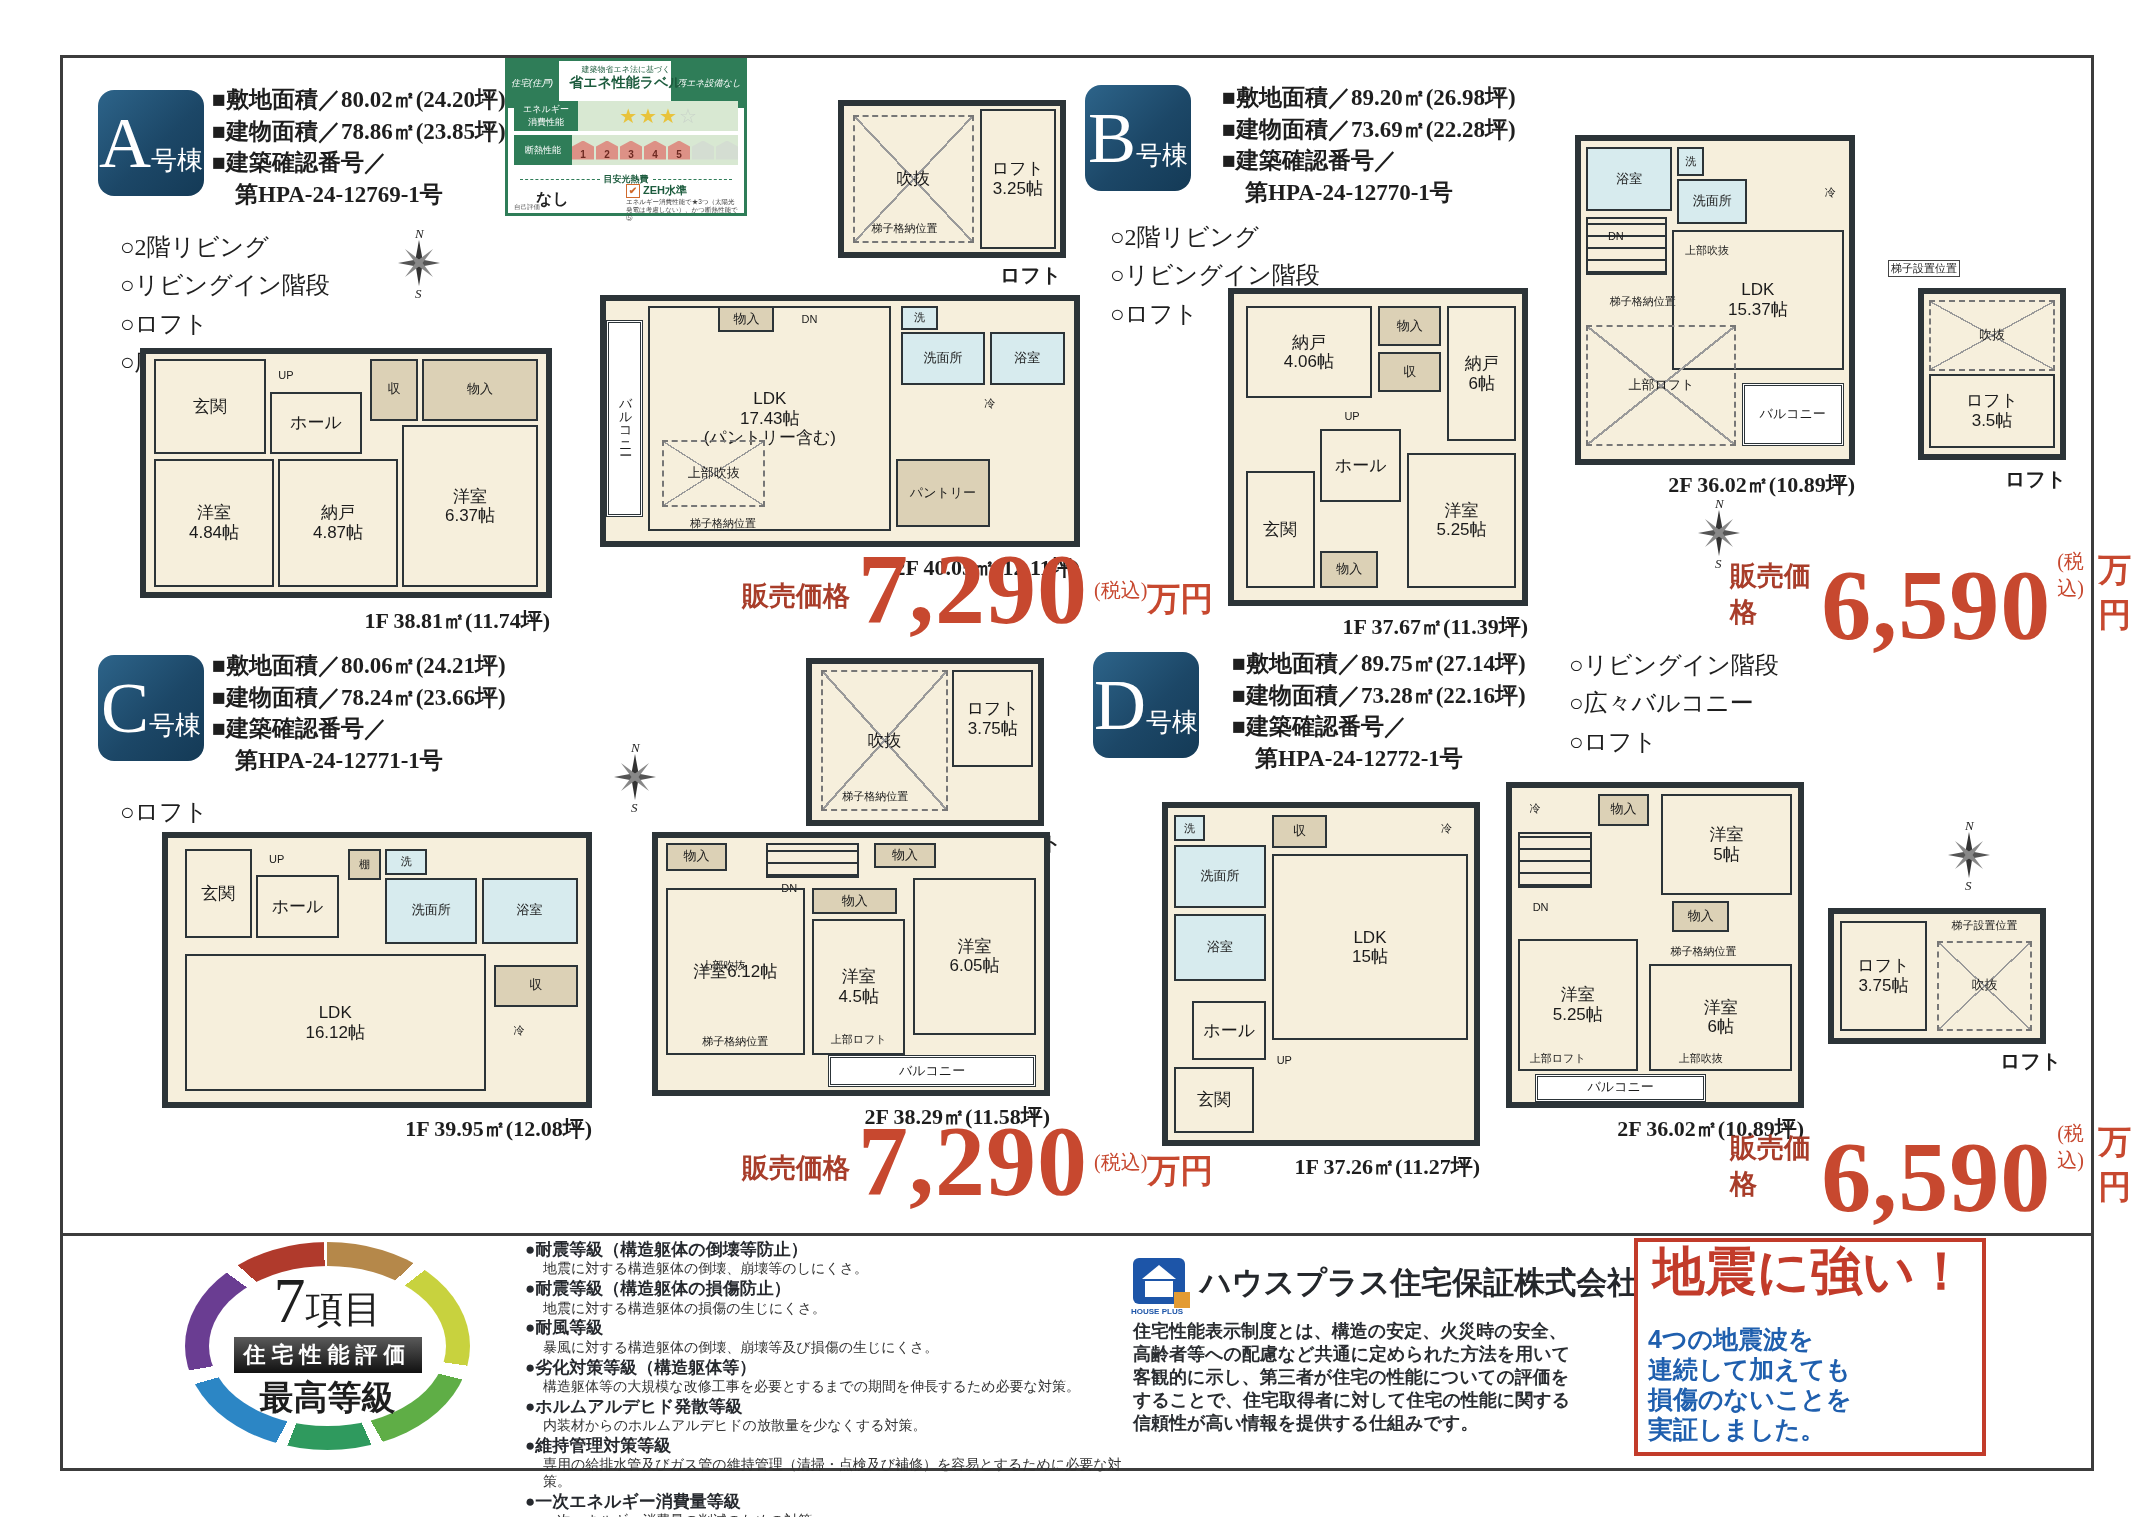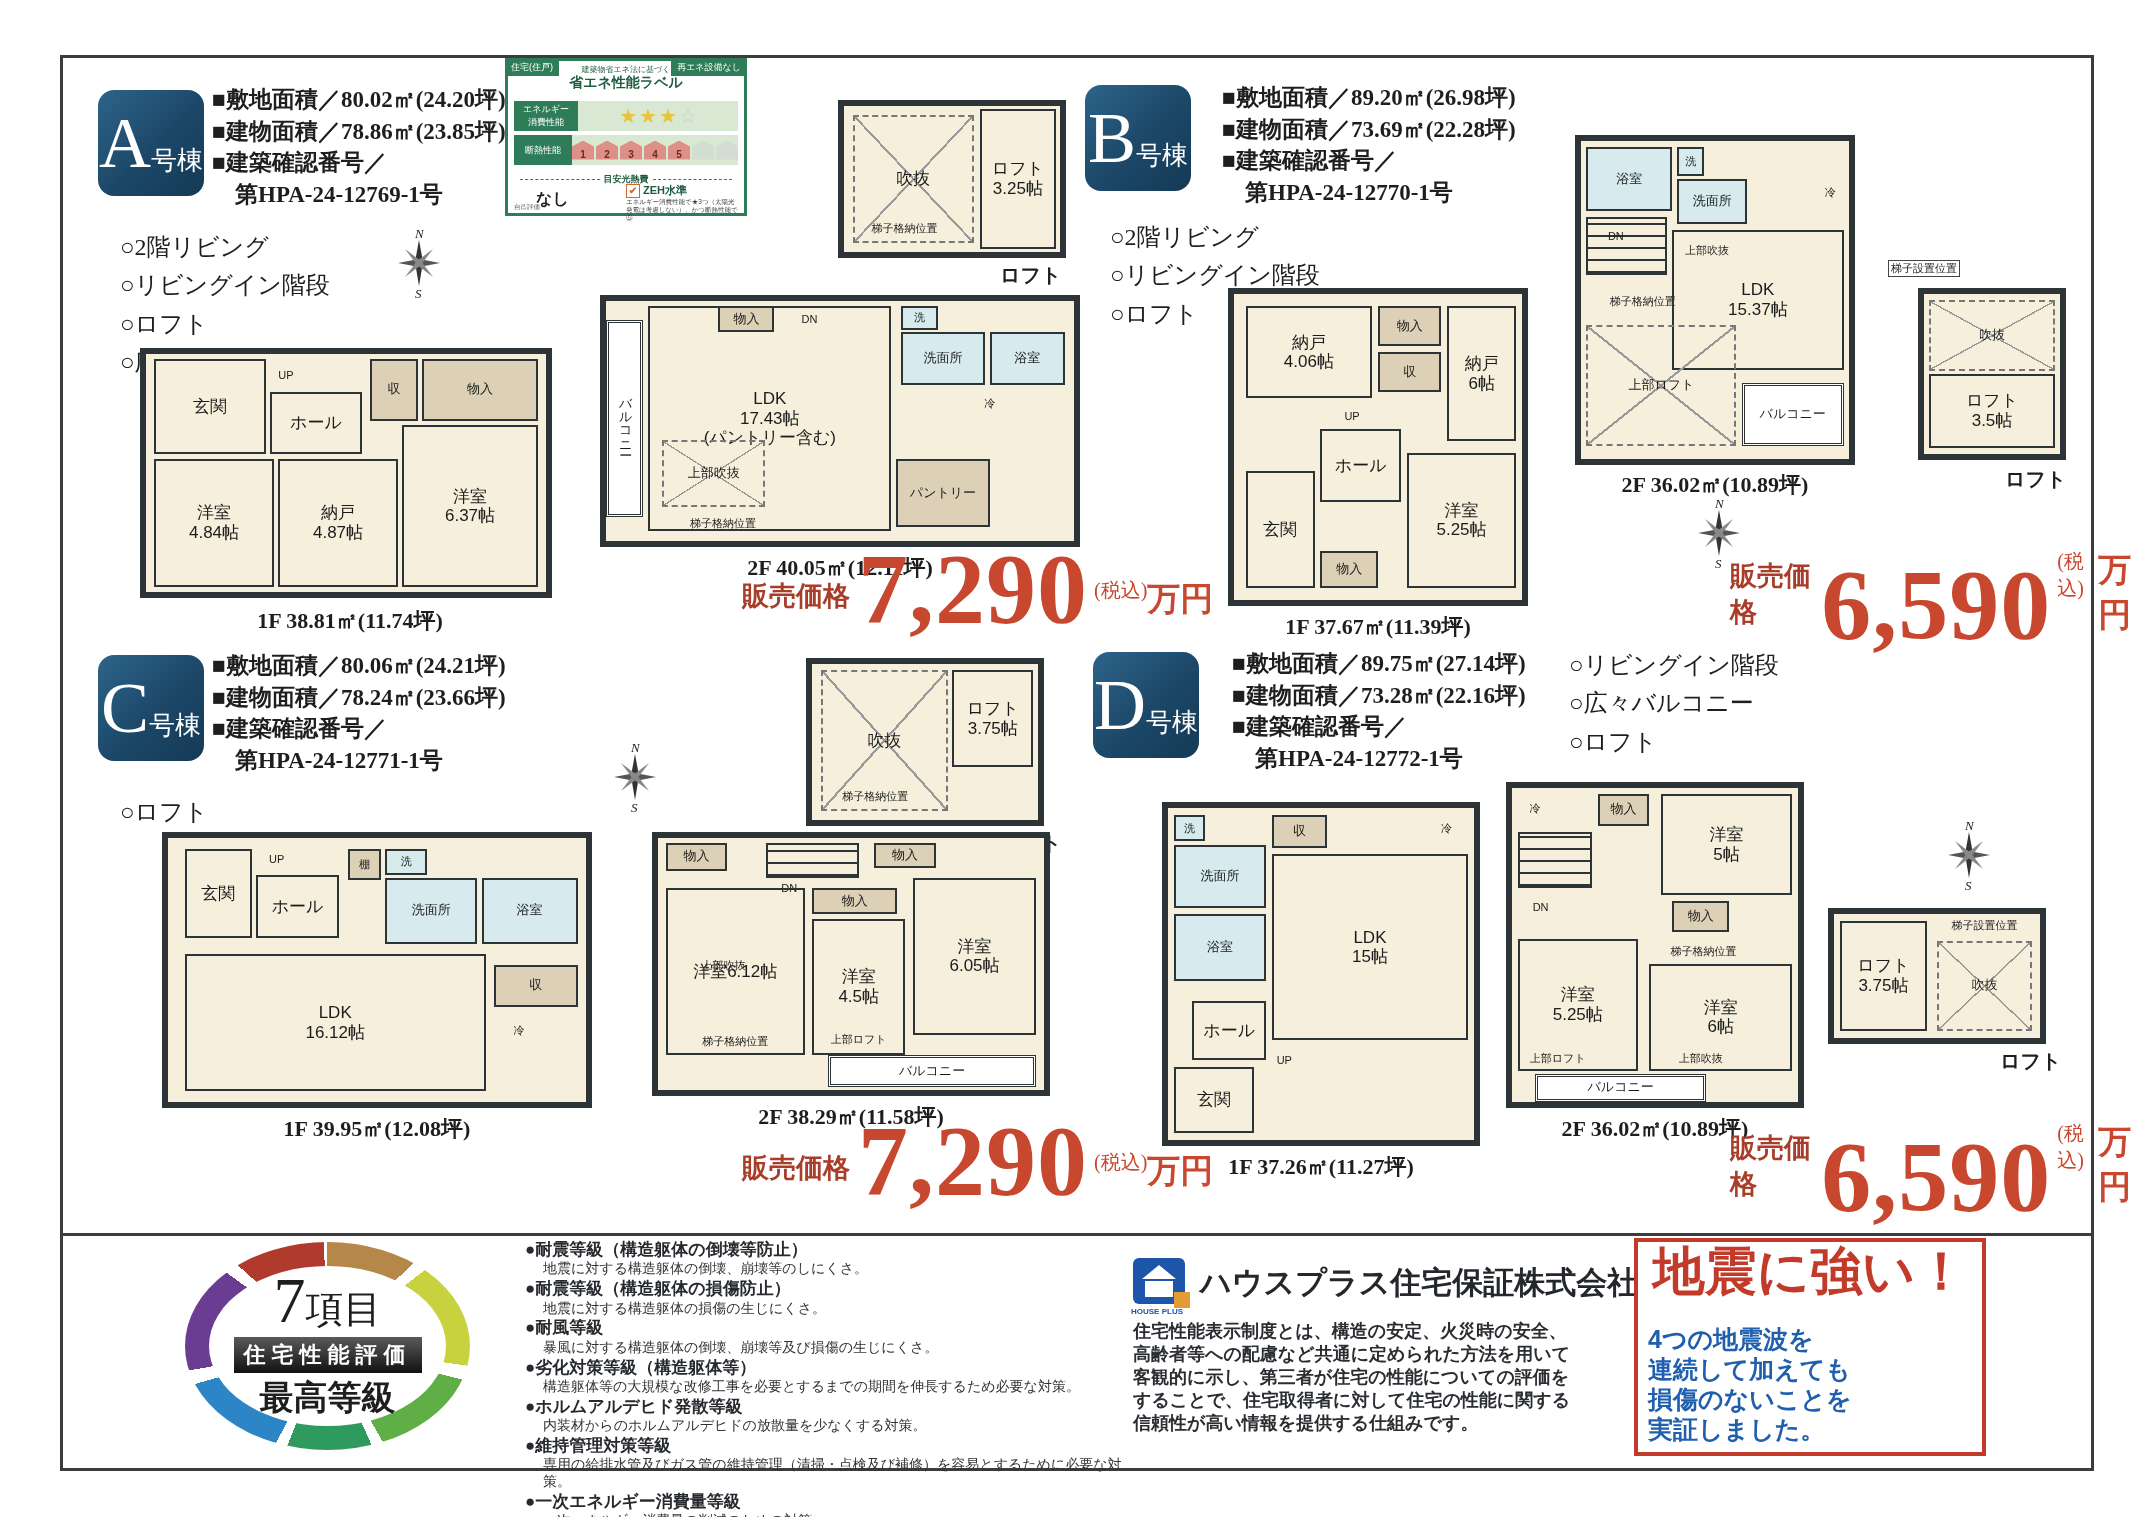--- a/index.html
+++ b/index.html
@@ -27,36 +27,36 @@
   .sm{font-size:13px;}
   .xs{font-size:11px;}
   .tan{background:#dcd1b6;}
   .blue{background:#d7ebee;}
   .dashed{border:2px dashed #777;background-image:
       linear-gradient(to top right,transparent 49.4%,#9a9a9a 49.4%,#9a9a9a 50.6%,transparent 50.6%),
       linear-gradient(to bottom right,transparent 49.4%,#9a9a9a 49.4%,#9a9a9a 50.6%,transparent 50.6%);}
   .stairs{background:repeating-linear-gradient(0deg,#2c3438 0 2px,#f6efdc 2px 12px);}
   .balc{background:#fff;border:3px double #2c3438;}
   .vert{writing-mode:vertical-rl;}
-  .cap{position:absolute;font-size:22px;font-weight:bold;text-align:center;}
+  .cap{position:absolute;font-size:22px;font-weight:bold;text-align:right;}
   .lofttag{position:absolute;font-size:20px;font-weight:bold;}
   .ladder{position:absolute;font-size:11px;font-family:"Liberation Sans",sans-serif;background:#fff;border:1px solid #444;padding:0 2px;}
 
   
   .price{position:absolute;display:flex;align-items:flex-end;color:#c7482f;}
   .price .pl{font-size:27px;font-weight:bold;color:#a83d2a;margin:0 8px 16px 0;}
   .price .pa{font-size:100px;font-weight:bold;line-height:0.82;letter-spacing:1px;}
   .price .pt{display:flex;flex-direction:row;margin:0 0 8px 6px;}
   .price .tax{font-size:20px;}
   .price .unit{font-size:33px;font-weight:bold;}
 
   
   .elabel{position:absolute;left:505px;top:58px;width:242px;height:158px;background:#fff;
           border:3px solid #2f7d58;box-sizing:border-box;font-family:"Liberation Sans",sans-serif;}
-  .etab{position:absolute;top:-2px;font-size:9px;color:#fff;background:#2f7d58;padding:2px 6px;}
+  .etab{position:absolute;top:-2px;font-size:9px;color:#fff;background:#2f7d58;padding:18px 6px;font-style:italic;}
   .etitle{position:absolute;left:0;right:0;top:4px;text-align:center;color:#1d5c3e;line-height:1.15;}
   .etitle .t1{font-size:8px;display:block;}
   .etitle .t2{font-size:14px;font-weight:bold;display:block;}
   .erow{position:absolute;left:6px;right:6px;height:30px;display:flex;}
   .erowlab{width:64px;background:#2f7d58;color:#fff;font-size:9px;display:flex;align-items:center;justify-content:center;text-align:center;white-space:pre-line;}
   .erowval{flex:1;background:#d8e8d2;display:flex;align-items:center;justify-content:center;gap:2px;}
   .st-f{color:#e8c33c;font-size:20px;}
   .st-e{color:#c9d2c9;font-size:20px;}
   .house{width:22px;height:19px;background:#dd9186;color:#6e2a22;font-size:10px;font-weight:bold;
          clip-path:polygon(50% 0,100% 32%,100% 100%,0 100%,0 32%);display:flex;align-items:flex-end;justify-content:center;}

